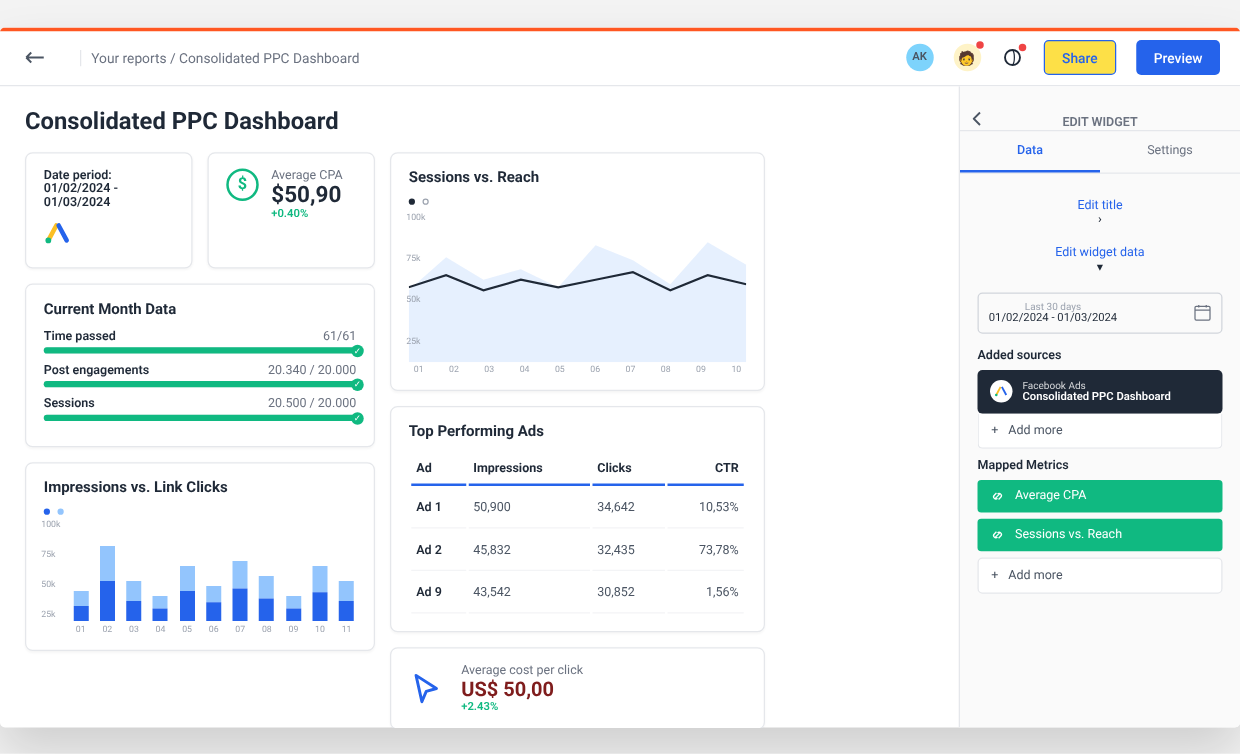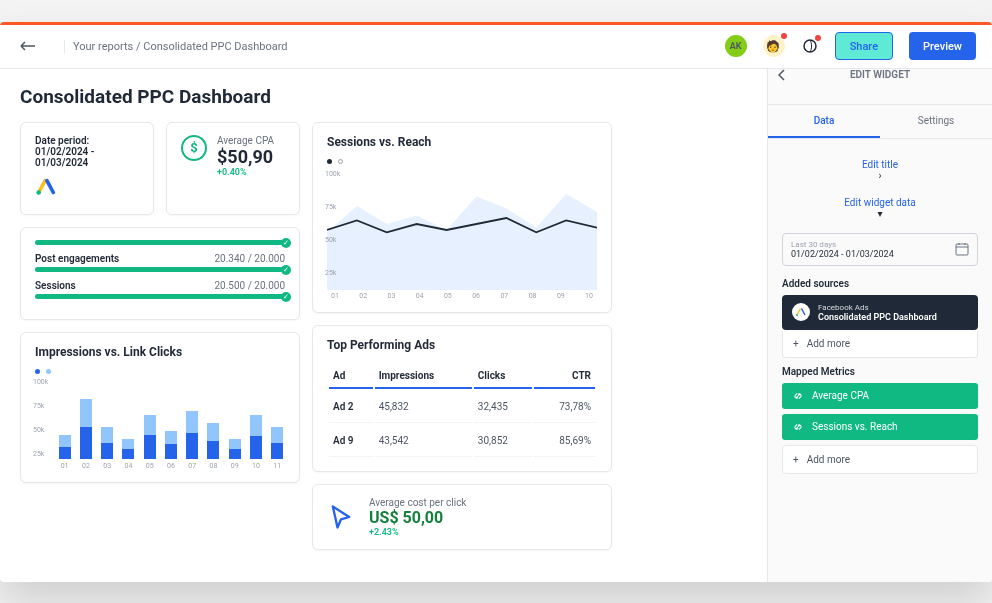--- a/index.html
+++ b/index.html
@@ -3,26 +3,26 @@
 <meta charset="utf-8">
 <style>
 * { margin:0; padding:0; box-sizing:border-box; font-family:-apple-system,BlinkMacSystemFont,"Segoe UI",Roboto,sans-serif; }
 body { background:#f3f3f3; display:flex; align-items:center; justify-content:center; min-height:100vh; }
 .app { width:992px; height:560px; background:#fff; border-radius:4px; box-shadow:0 20px 40px rgba(0,0,0,.15); overflow:hidden; display:flex; flex-direction:column; position:relative; }
 .topstripe { height:3px; background:#ff5722; }
 .topbar { height:44px; border-bottom:1px solid #e5e7eb; display:flex; align-items:center; padding:0 16px; gap:16px; }
 .back { width:24px; height:24px; display:flex; align-items:center; justify-content:center; cursor:pointer; }
 .crumb { font-size:11px; color:#6b7280; flex:1; padding-left:8px; border-left:1px solid #e5e7eb; margin-left:8px; }
 .avatar { width:22px; height:22px; border-radius:50%; display:flex; align-items:center; justify-content:center; font-size:9px; font-weight:600; color:#4b5563; position:relative; }
-.av1 { background:#84cc16; }
+.av1 { background:#7dd3fc; }
 .av2 { background:#fef3c7; }
 .dot-red { position:absolute; top:-2px; right:-2px; width:6px; height:6px; background:#ef4444; border-radius:50%; }
 .notif { position:relative; width:18px; height:18px; display:flex; align-items:center; justify-content:center; }
 .btn { height:28px; padding:0 14px; border-radius:4px; font-size:11px; font-weight:500; cursor:pointer; border:none; }
-.btn-share { border:1px solid #2563eb; color:#2563eb; background:#5eead4; }
+.btn-share { border:1px solid #2563eb; color:#2563eb; background:#fde047; }
 .btn-preview { background:#2563eb; color:#fff; }
 .body { flex:1; display:flex; overflow:hidden; }
 .main { flex:1; padding:16px 20px; overflow-y:auto; }
 .main h1 { font-size:19px; font-weight:700; color:#1f2937; margin-bottom:14px; }
 .grid { display:grid; grid-template-columns:280px 300px; gap:12px; align-items:start; }
 .card { background:#fff; border:1px solid #e5e7eb; border-radius:6px; padding:12px 14px; box-shadow:0 1px 2px rgba(0,0,0,.04); }
 .row1 { display:flex; gap:12px; }
 .datecard { flex:1; }
 .datecard .lbl { font-size:10px; font-weight:600; color:#1f2937; }
 .datecard .rng { font-size:10px; font-weight:600; color:#1f2937; }
@@ -48,39 +48,39 @@
 .legend-dots { display:flex; gap:6px; margin:4px 0; }
 .ld { width:5px; height:5px; border-radius:50%; }
 .tbl { width:100%; font-size:10px; margin-top:6px; }
 .tbl th { text-align:left; font-weight:700; color:#1f2937; padding:6px 4px; border-bottom:2px solid #2563eb; }
 .tbl th:last-child, .tbl td:last-child { text-align:right; }
 .tbl td { padding:10px 4px; border-bottom:1px solid #f3f4f6; color:#4b5563; }
 .tbl td:first-child { font-weight:600; color:#1f2937; }
 .cpc-card { display:flex; gap:14px; align-items:center; }
 .cursor-icon { width:28px; height:28px; color:#2563eb; }
 .cpc-t { font-size:10px; color:#6b7280; }
-.cpc-v { font-size:16px; font-weight:700; color:#15803d; }
+.cpc-v { font-size:16px; font-weight:700; color:#7f1d1d; }
 .cpc-d { font-size:9px; color:#10b981; font-weight:600; }
 .bars { display:flex; align-items:flex-end; gap:6px; height:92px; padding-left:22px; position:relative; }
 .bar-grp { flex:1; display:flex; flex-direction:column; align-items:center; }
 .bar-stack { width:12px; display:flex; flex-direction:column-reverse; }
 .seg-a { background:#2563eb; }
 .seg-b { background:#93c5fd; }
 .bar-x { font-size:7px; color:#9ca3af; margin-top:3px; }
 
 .side { width:225px; border-left:1px solid #e5e7eb; background:#fafafa; display:flex; flex-direction:column; }
-.side-head { height:36px; display:flex; align-items:flex-start; justify-content:center; border-bottom:1px solid #e5e7eb; font-size:10px; font-weight:600; color:#6b7280; position:relative; }
+.side-head { height:36px; display:flex; align-items:flex-end; justify-content:center; border-bottom:1px solid #e5e7eb; font-size:10px; font-weight:600; color:#6b7280; position:relative; }
 .side-back { position:absolute; left:10px; cursor:pointer; }
 .tabs { display:flex; border-bottom:1px solid #e5e7eb; }
 .tab { flex:1; text-align:center; font-size:10px; padding:10px 0; color:#6b7280; cursor:pointer; }
 .tab.active { color:#2563eb; border-bottom:2px solid #2563eb; font-weight:500; }
 .side-body { padding:12px 14px; flex:1; overflow-y:auto; }
 .side-row { display:flex; justify-content:center; align-items:center; padding:8px 0; font-size:10px; color:#2563eb; cursor:pointer;flex-direction:column; }
 .side-row .chev { color:#1f2937; }
-.date-pick { border:1px solid #d1d5db; border-radius:4px; padding:6px 8px; font-size:9px; color:#1f2937; margin:6px 0 12px; cursor:pointer; display:flex; justify-content:space-between; align-items:center; }
+.date-pick { border:1px solid #d1d5db; border-radius:4px; padding:6px 8px; font-size:9px; color:#1f2937; margin:6px 0 12px; cursor:pointer; display:flex; justify-content:space-between; align-items:center;text-align:center; }
 .date-pick .sub { font-size:8px; color:#9ca3af; display:block; }
 .side-label { font-size:10px; font-weight:600; color:#1f2937; margin:8px 0 6px; }
 .source-card { background:#1f2937; color:#fff; border-radius:4px; padding:8px 10px; display:flex; gap:8px; align-items:center; }
 .src-icon { width:18px; height:18px; background:#fff; border-radius:50%; display:flex; align-items:center; justify-content:center; }
 .src-txt .s1 { font-size:8px; opacity:.8; }
 .src-txt .s2 { font-size:9px; font-weight:600; }
 .add-more { border:1px solid #e5e7eb; border-top:none; border-radius:0 0 4px 4px; padding:8px 10px; font-size:10px; color:#4b5563; cursor:pointer; display:flex; gap:8px; align-items:center; background:#fff; }
 .metric-chip { background:#10b981; color:#fff; border-radius:3px; padding:7px 10px; font-size:10px; margin-bottom:5px; display:flex; gap:8px; align-items:center; }
 .metric-chip svg { width:12px; height:12px; }
 </style>
@@ -134,22 +134,27 @@
               <div class="cpa-ring">$</div>
               <div>
                 <div class="cpa-t">Average CPA</div>
                 <div class="cpa-v">$50,90</div>
                 <div class="cpa-d">+0.40%</div>
               </div>
             </div>
           </div>
 
           <div class="card">
+            <div class="sec-title">Current Month Data</div>
             <div id="progress-list">
                 <div class="prog">
+                  <div class="prog-h">
+                    <span class="pl">Time passed</span>
+                    <span class="pv">61/61</span>
+                  </div>
   <div class="prog-bar">
                     <div class="prog-fill " style="width:100%"></div>
                     <div class="prog-check">✓</div>
                   </div>
                 </div>
                 <div class="prog">
                   <div class="prog-h">
                     <span class="pl">Post engagements</span>
                     <span class="pv">20.340 / 20.000</span>
                   </div>
@@ -304,30 +309,36 @@
             <div class="sec-title">Top Performing Ads</div>
             <table class="tbl" id="ads-table">
                 <tbody>
                   <tr>
                     <th>Ad</th>
                     <th>Impressions</th>
                     <th>Clicks</th>
                     <th>CTR</th>
                   </tr>
                   <tr>
+                    <td>Ad 1</td>
+                    <td>50,900</td>
+                    <td>34,642</td>
+                    <td>10,53%</td>
+                  </tr>
+                  <tr>
                     <td>Ad 2</td>
                     <td>45,832</td>
                     <td>32,435</td>
                     <td>73,78%</td>
                   </tr>
                   <tr>
                     <td>Ad 9</td>
                     <td>43,542</td>
                     <td>30,852</td>
-                    <td>85,69%</td>
+                    <td>1,56%</td>
                   </tr>
                 </tbody>
               </table>
           </div>
 
           <div class="card cpc-card">
             <svg class="cursor-icon" viewBox="0 0 24 24">
               <path d="M5 3 L19 12 L12 14 L9 21 Z" fill="none" stroke="#2563eb" stroke-width="2" stroke-linejoin="round"></path>
             </svg>
             <div>

